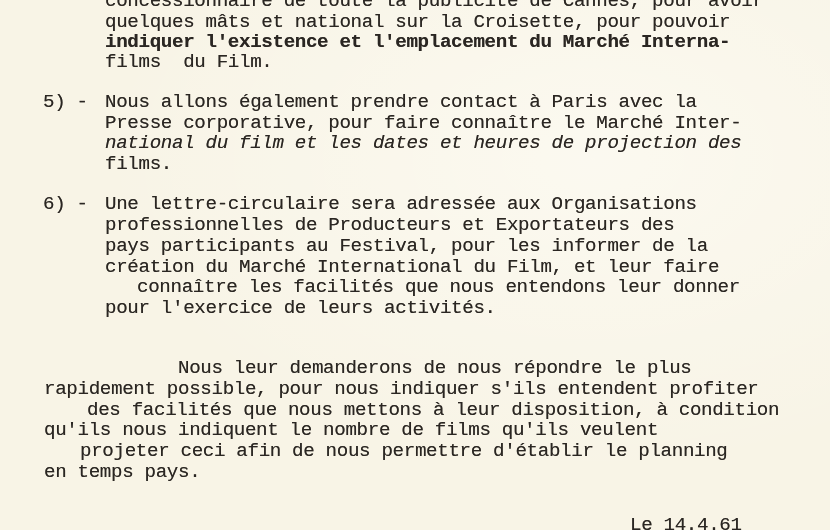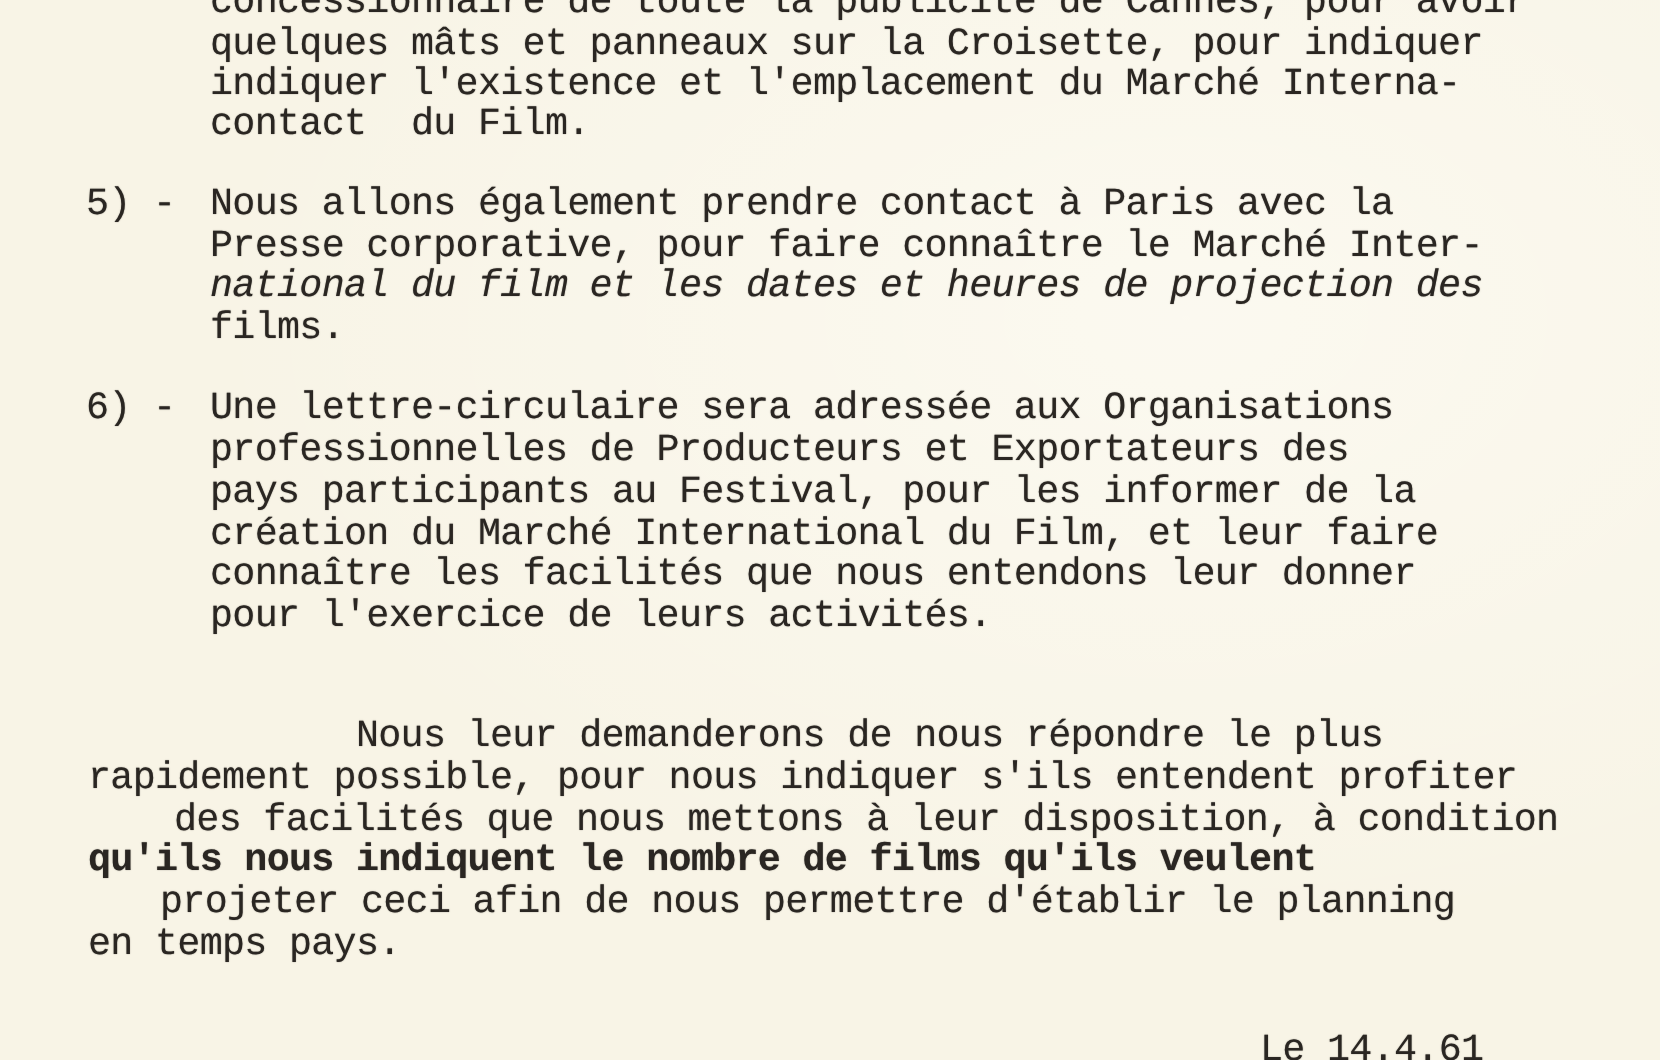--- a/index.html
+++ b/index.html
@@ -36,47 +36,47 @@
     .para { left: 32px; }
     .date { left: 618px; }
   </style>
 </head>
 <body>
 
 <div class="page">
 
   <div>
     <div class="line indent" style="top:-9px;">concessionnaire de toute la publicité de Cannes, pour avoir</div>
-    <div class="line indent" style="top:12px;">quelques mâts et panneaux sur la Croisette, pour indiquer</div>
-    <div class="line indent" style="top:32px;">indiquer l'existence et l'emplacement du Marché Interna-</div>
-    <div class="line indent" style="top:52px;">contact  du Film.</div>
+    <div class="line indent" style="top:12px;">quelques mâts et national sur la Croisette, pour pouvoir</div>
+    <div class="line indent" style="top:32px;font-weight:bold;">indiquer l'existence et l'emplacement du Marché Interna-</div>
+    <div class="line indent" style="top:52px;">films  du Film.</div>
   </div>
 
   <div>
     <div class="line num" style="top:92px;">5) -</div>
     <div class="line indent" style="top:92px;">Nous allons également prendre contact à Paris avec la</div>
     <div class="line indent" style="top:113px;">Presse corporative, pour faire connaître le Marché Inter-</div>
     <div class="line indent" style="top:133px;font-style:italic;">national du film et les dates et heures de projection des</div>
     <div class="line indent" style="top:154px;">films.</div>
   </div>
 
   <div>
     <div class="line num" style="top:194px;">6) -</div>
     <div class="line indent" style="top:194px;">Une lettre-circulaire sera adressée aux Organisations</div>
     <div class="line indent" style="top:215px;">professionnelles de Producteurs et Exportateurs des</div>
     <div class="line indent" style="top:236px;">pays participants au Festival, pour les informer de la</div>
     <div class="line indent" style="top:257px;">création du Marché International du Film, et leur faire</div>
-    <div class="line indent" style="top:277px;">connaître les facilités que nous entendons leur donner</div>
+    <div class="line indent" style="top:277px;margin-left:32px;">connaître les facilités que nous entendons leur donner</div>
     <div class="line indent" style="top:298px;">pour l'exercice de leurs activités.</div>
   </div>
 
   <div>
     <div class="line para" style="top:358px;">            Nous leur demanderons de nous répondre le plus</div>
     <div class="line para" style="top:379px;text-align:right;">rapidement possible, pour nous indiquer s'ils entendent profiter</div>
     <div class="line para" style="top:400px;margin-left:43px;">des facilités que nous mettons à leur disposition, à condition</div>
-    <div class="line para" style="top:420px;font-weight:bold;">qu'ils nous indiquent le nombre de films qu'ils veulent</div>
+    <div class="line para" style="top:420px;">qu'ils nous indiquent le nombre de films qu'ils veulent</div>
     <div class="line para" style="top:441px;margin-left:36px;">projeter ceci afin de nous permettre d'établir le planning</div>
     <div class="line para" style="top:462px;">en temps pays.</div>
   </div>
 
   <div class="line date" style="top:515px;">Le 14.4.61</div>
 
 </div>
 
 </body></html>

